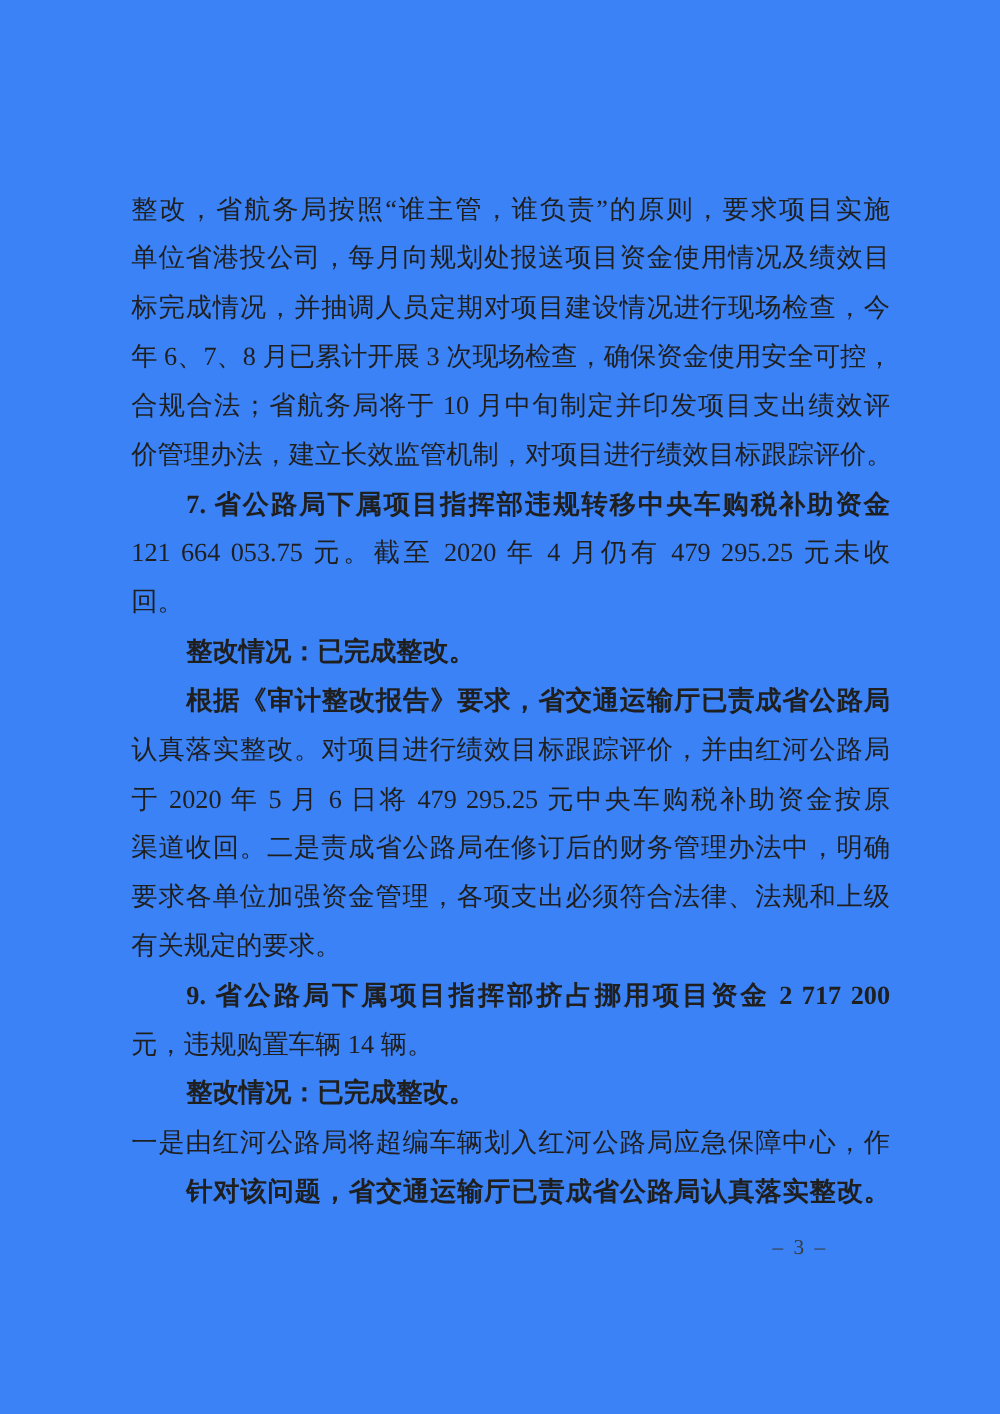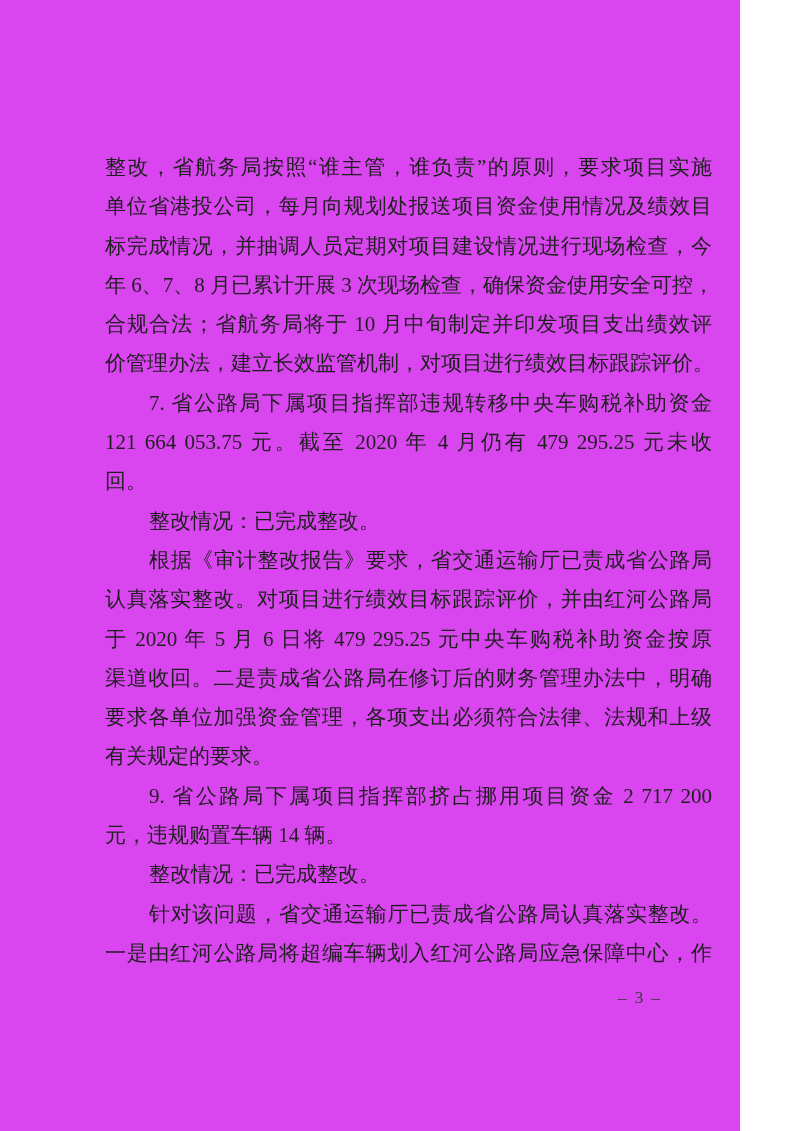--- a/index.html
+++ b/index.html
@@ -2,23 +2,23 @@
 <html><head>
 <meta charset="utf-8">
 <style>
   html, body {
     margin: 0;
     padding: 0;
     background: #ffffff;
   }
   .page {
     position: relative;
-    width: 740px;
+    width: 800px;
     height: 1131px;
-    background: #d946ef;
+    background: #3b82f6;
     overflow: hidden;
     font-family: "Liberation Serif", "DejaVu Serif", serif;
     color: #1f1f1f;
   }
   .doc-body {
     position: absolute;
     left: 105px;
     top: 148px;
     width: 607px;
   }
@@ -28,20 +28,21 @@
     height: 39.3px;
     line-height: 39.3px;
     font-size: 21px;
     white-space: nowrap;
     overflow: hidden;
     text-align: justify;
     text-align-last: justify;
   }
   .line.indent {
     padding-left: 44px;
+    font-weight: bold;
   }
   .line.para-end {
     text-align-last: left;
   }
   .footer {
     position: absolute;
     left: 618px;
     top: 986px;
     font-size: 17px;
     line-height: 24px;
@@ -67,19 +68,19 @@
       <div class="line indent para-end">整改情况：已完成整改。</div>
       <div class="line indent">根据《审计整改报告》要求，省交通运输厅已责成省公路局</div>
       <div class="line">认真落实整改。对项目进行绩效目标跟踪评价，并由红河公路局</div>
       <div class="line">于 2020 年 5 月 6 日将 479 295.25 元中央车购税补助资金按原</div>
       <div class="line">渠道收回。二是责成省公路局在修订后的财务管理办法中，明确</div>
       <div class="line">要求各单位加强资金管理，各项支出必须符合法律、法规和上级</div>
       <div class="line para-end">有关规定的要求。</div>
       <div class="line indent">9. 省公路局下属项目指挥部挤占挪用项目资金 2 717 200</div>
       <div class="line para-end">元，违规购置车辆 14 辆。</div>
       <div class="line indent para-end">整改情况：已完成整改。</div>
+      <div class="line">一是由红河公路局将超编车辆划入红河公路局应急保障中心，作</div>
       <div class="line indent">针对该问题，省交通运输厅已责成省公路局认真落实整改。</div>
-      <div class="line">一是由红河公路局将超编车辆划入红河公路局应急保障中心，作</div>
     </div>
   <div class="footer">
     <span>– 3 –</span>
   </div>
 </div>
 
 </body></html>

